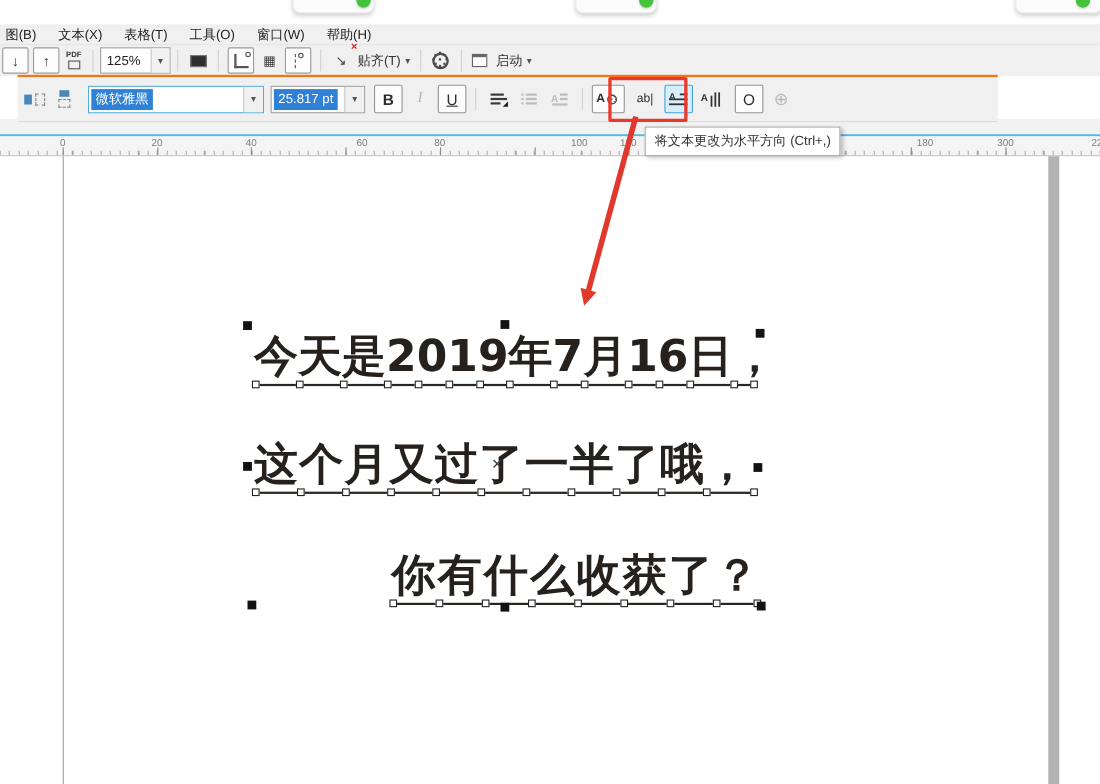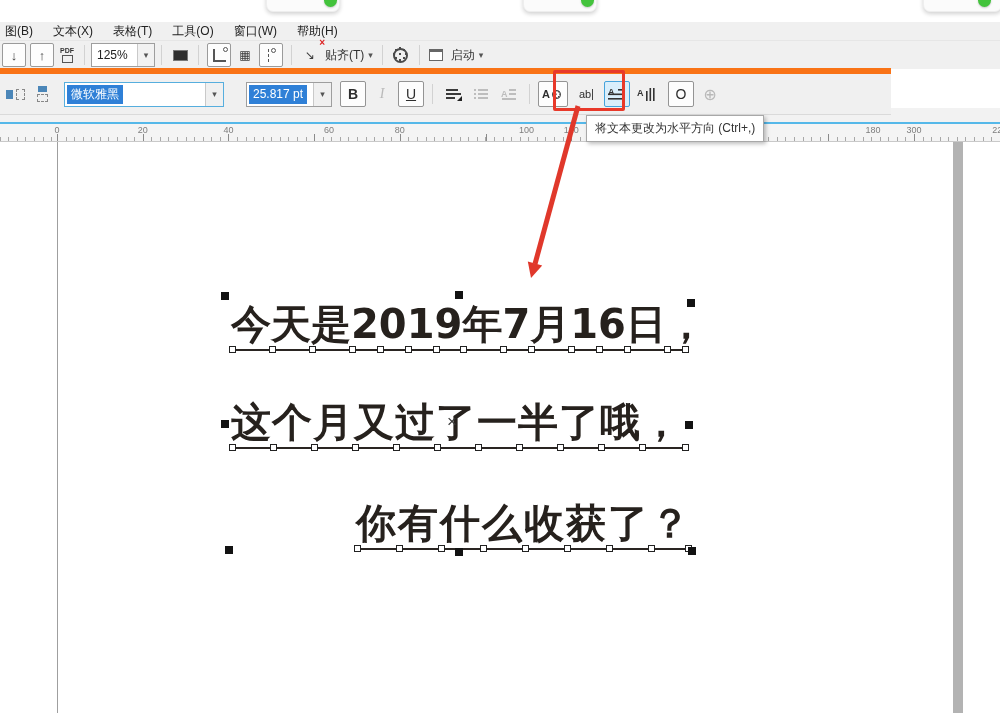--- a/index.html
+++ b/index.html
@@ -45,31 +45,31 @@
   .snap-x{position:absolute;right:-5px;top:-7px;color:#d22;font-size:10px;font-weight:bold;}
   .gear{width:11px;height:11px;border:2px solid #4a4a4a;border-radius:50%;position:relative;}
   .gear::after{content:'';position:absolute;left:3.5px;top:3.5px;width:2px;height:2px;background:#4a4a4a;
         box-shadow:0 -6px 0 0 #4a4a4a,0 6px 0 0 #4a4a4a,-6px 0 0 0 #4a4a4a,6px 0 0 0 #4a4a4a,
         -4px -4px 0 0 #4a4a4a,4px 4px 0 0 #4a4a4a,-4px 4px 0 0 #4a4a4a,4px -4px 0 0 #4a4a4a;}
   .launch-win{width:12px;height:10px;border:1px solid #666;position:relative;margin-right:4px;background:#fff;}
   .launch-win::before{content:'';position:absolute;left:0;top:0;right:0;height:2px;background:#666;}
   .ddlabel{display:flex;align-items:center;gap:4px;margin:0 3px;}
 
   
-  .propbar{position:absolute;left:0;top:68px;width:891px;height:40px;background:#f0f0f0;
-           border-top:6px solid #f97316;border-bottom:1px solid #dadada;
+  .propbar{position:absolute;left:16px;top:68px;width:891px;height:40px;background:#f0f0f0;
+           border-top:2px solid #f97316;border-bottom:1px solid #dadada;
            display:flex;align-items:center;font-size:12px;color:#333;z-index:4;}
   .mirror{display:flex;align-items:center;margin:0 6px;position:relative;}
   .mh-a{width:7px;height:9px;background:#4b86b8;}
   .mh-b{width:7px;height:9px;border:1px dashed #888;margin-left:3px;}
   .mv{flex-direction:column;}
   .mv .mh-a{width:9px;height:6px;}
   .mv .mh-b{width:9px;height:6px;margin:2px 0 0 0;}
   .fontcombo{width:158px;height:23px;border:1px solid #56aede;background:#fff;display:flex;margin-left:10px;}
-  .sizecombo{width:84px;height:23px;border:1px solid #9e9e9e;background:#fff;display:flex;margin-left:22px;}
+  .sizecombo{width:84px;height:23px;border:1px solid #9e9e9e;background:#fff;display:flex;margin-left:6px;}
   .selblue{background:#2f80d7;color:#fff;font-size:12px;display:flex;align-items:center;
         padding:0 4px;margin:2px;white-space:nowrap;}
   .comboarr{width:17px;margin-left:auto;display:flex;align-items:center;justify-content:center;
         border-left:1px solid #c9c9c9;background:#f0f0f0;font-size:9px;color:#555;}
   .fmtbtn{width:24px;height:24px;display:flex;align-items:center;justify-content:center;
         font-size:14px;margin:0 2px;color:#2e2e2e;}
   .fmtboxed{border:1px solid #949494;background:#fdfdfd;border-radius:2px;}
   .disabled{color:#b9b9b9;}
   .italic-g{font-style:italic;font-family:"Liberation Serif",serif;}
   .under-g{text-decoration:underline;}
@@ -288,21 +288,21 @@
       <span class="ruler-num" style="left: 399.8px;">80</span>
       <span class="ruler-majtick" style="left: 399.8px;"></span>
       <span class="ruler-num" style="left: 485.5px; margin-left: 41px;">100</span>
       <span class="ruler-majtick" style="left: 485.5px;"></span>
       <span class="ruler-num" style="left: 571.2px;">120</span>
       <span class="ruler-majtick" style="left: 571.2px;"></span>
       <span class="ruler-num" style="left: 656.9px;">140</span>
       <span class="ruler-majtick" style="left: 656.9px;"></span>
       <span class="ruler-num" style="left: 742.6px;">160</span>
       <span class="ruler-majtick" style="left: 742.6px;"></span>
-      <span class="ruler-num" style="left: 873px;">180</span>
+      <span class="ruler-num" style="left: 841px;">180</span>
       <span class="ruler-majtick" style="left: 828.3px;"></span>
       <span class="ruler-num" style="left: 914px;">300</span>
       <span class="ruler-majtick" style="left: 914px;"></span>
       <span class="ruler-num" style="left: 999.7px;">220</span>
       <span class="ruler-majtick" style="left: 999.7px;"></span>
     </div>
 
   <div class="canvas">
     <div class="page-left-edge"></div>
     <div class="page-right-edge"></div>

